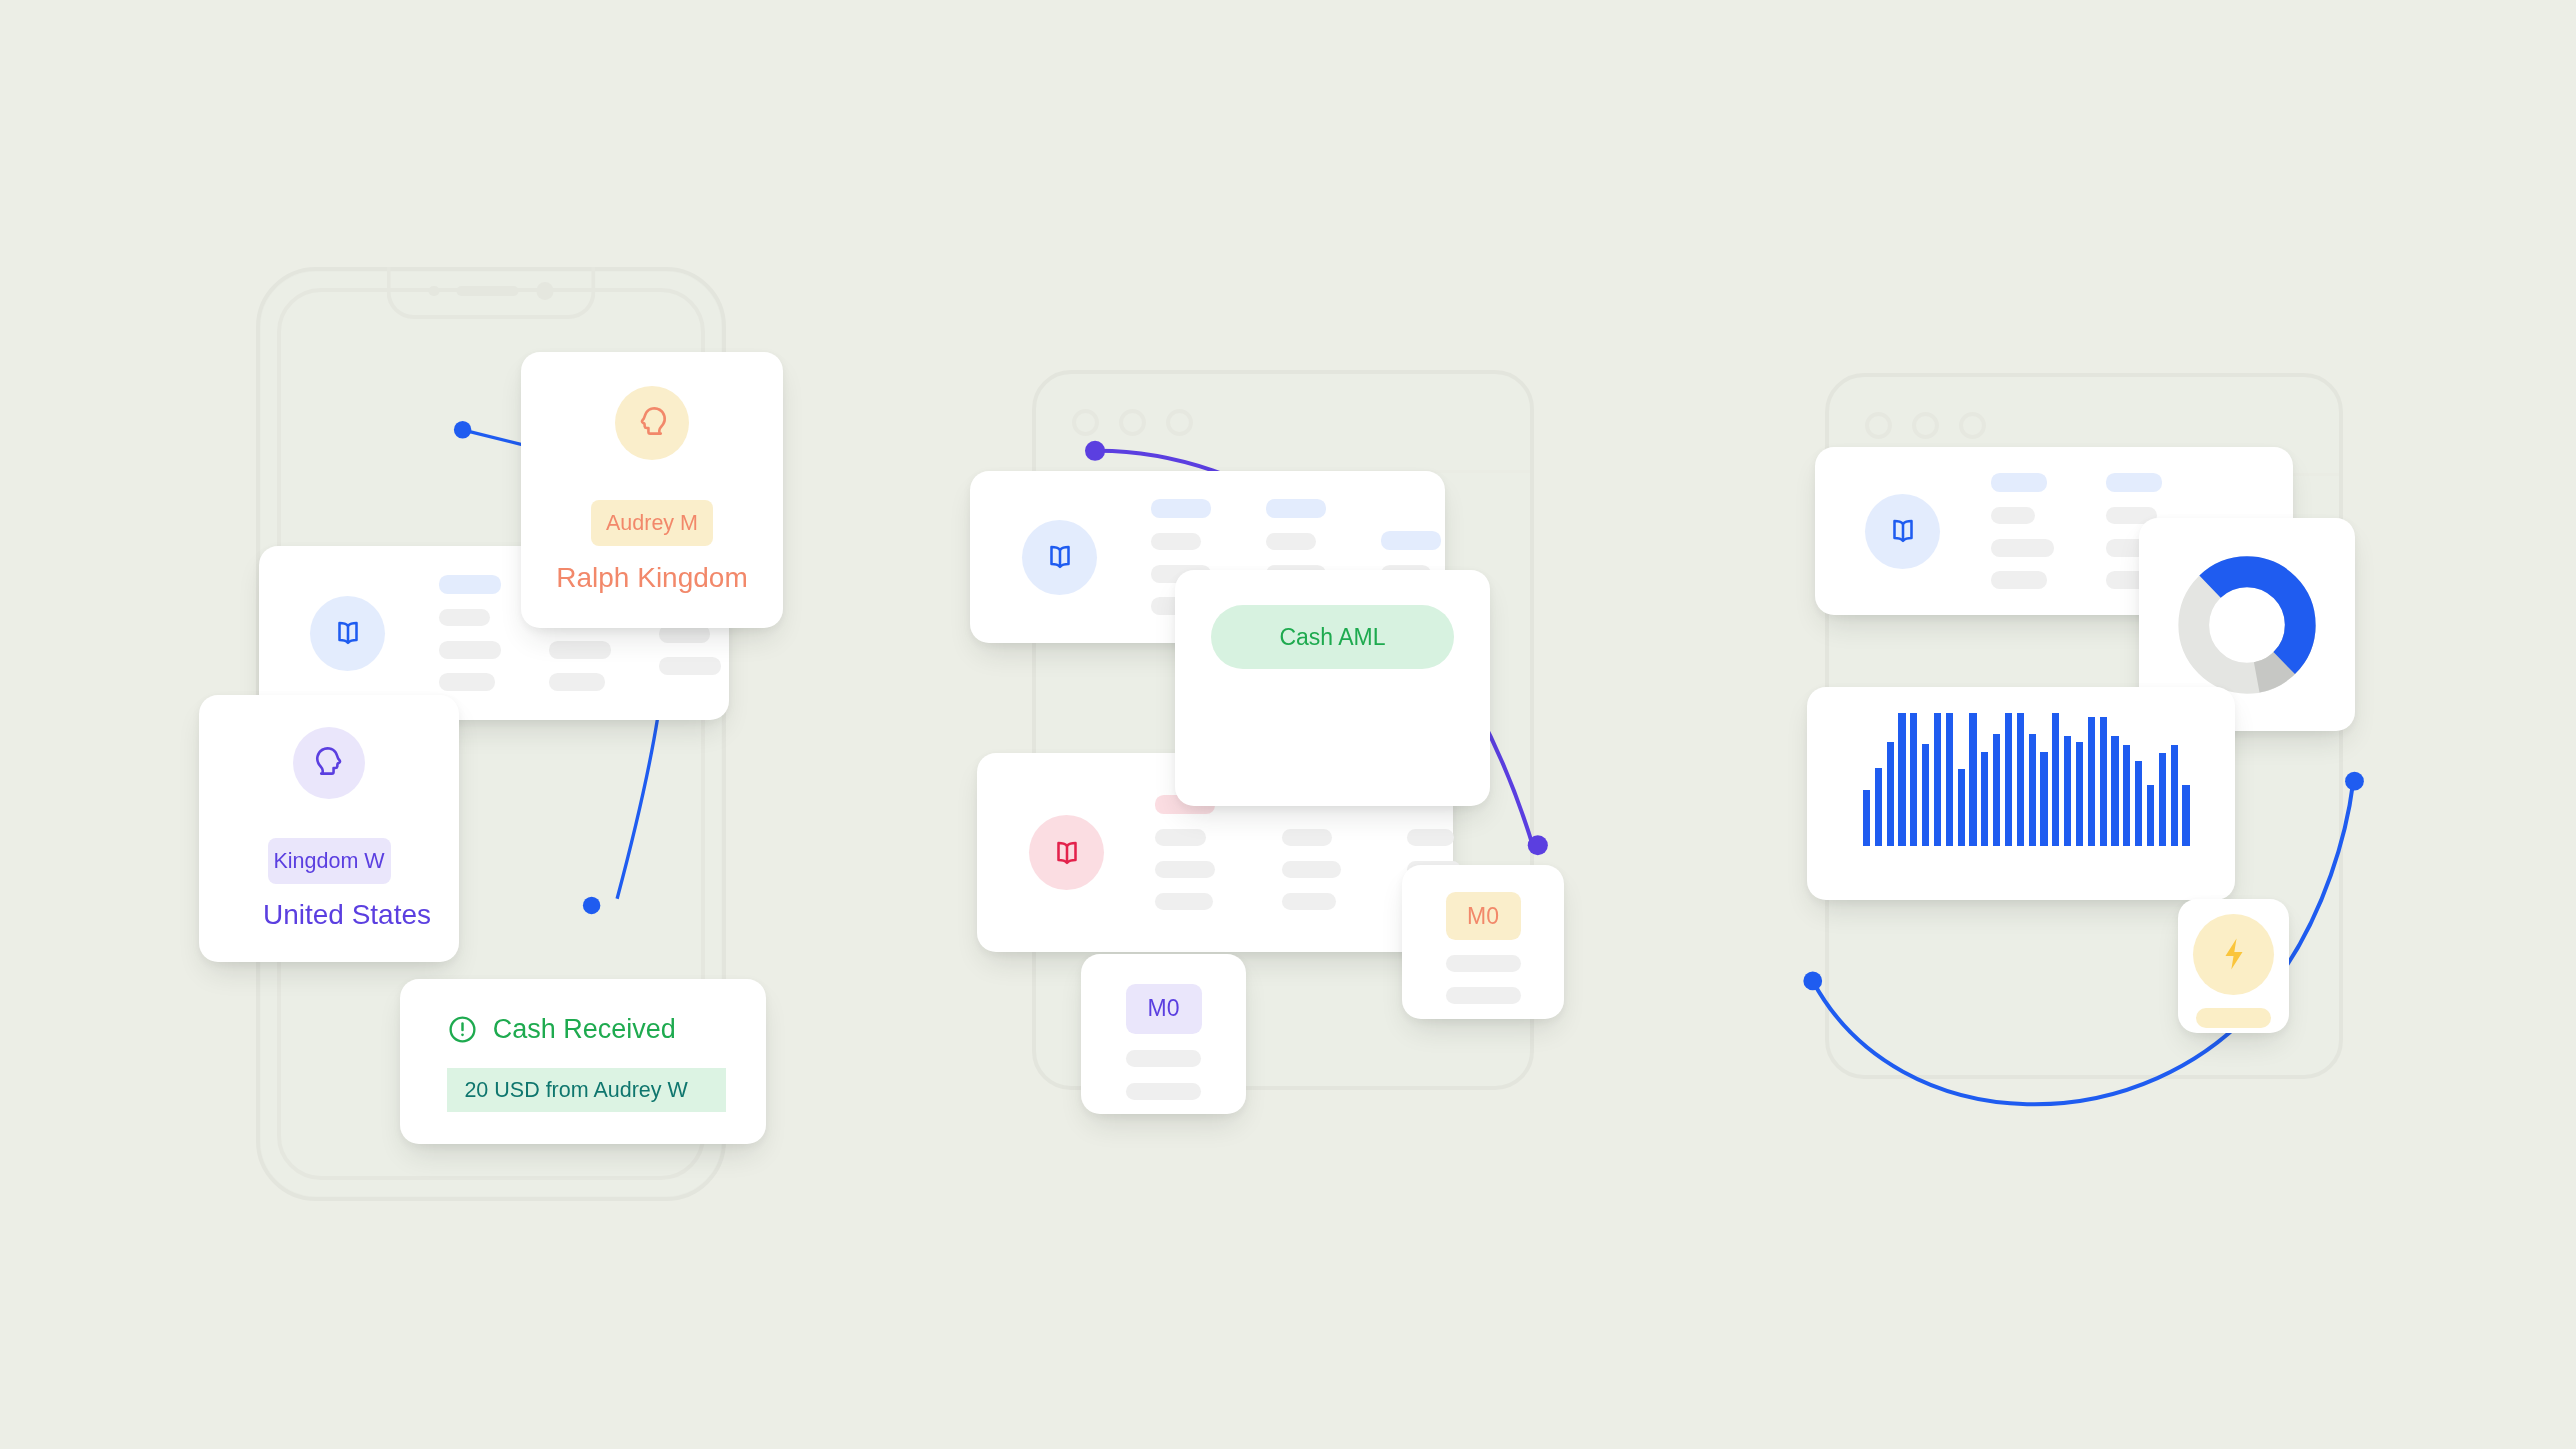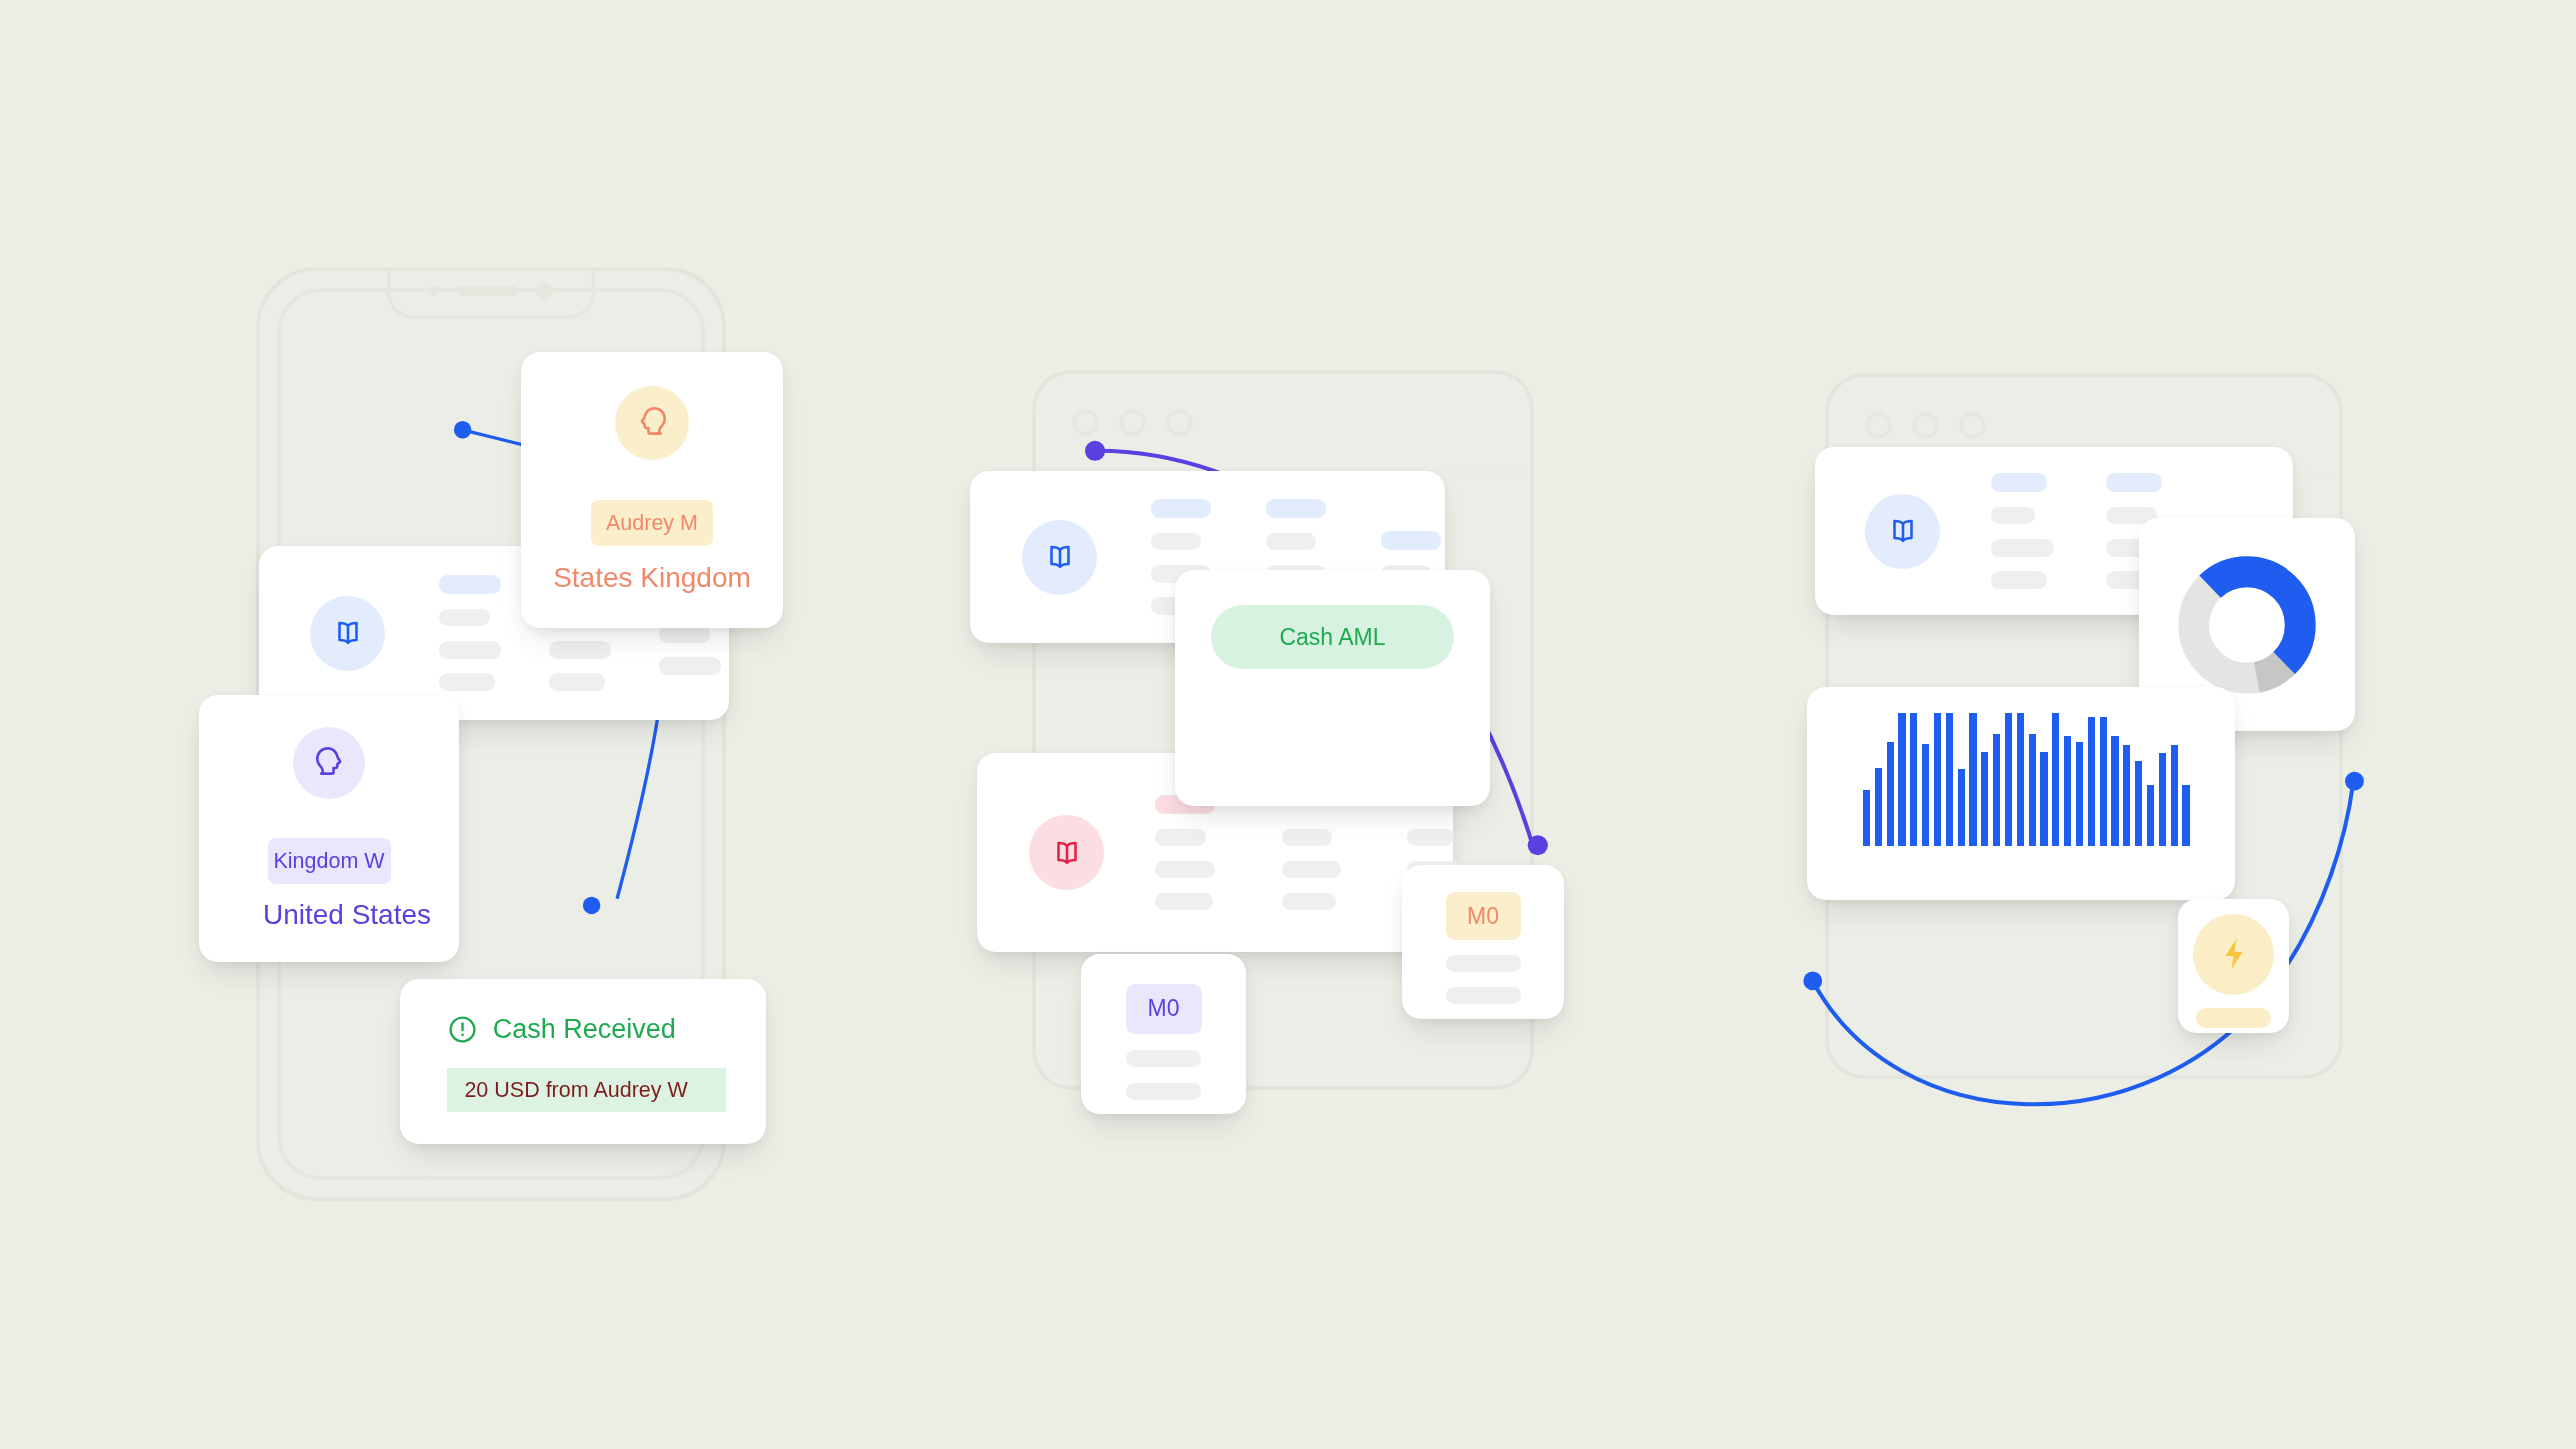--- a/index.html
+++ b/index.html
@@ -96,21 +96,21 @@
   .row-card{display:flex;align-items:center;}
   .icon-circle{border-radius:50%;display:flex;align-items:center;justify-content:center;flex:0 0 auto;}
   .col{display:flex;flex-direction:column;}
   .sk{border-radius:8.7px;background:#efefef;}
   .sk-head{border-radius:8.7px;background:#e3ecfd;}
   .sk-head-red{border-radius:8.7px;background:#fbdde2;}
 
   
   .notif-title{display:flex;align-items:center;gap:14.8px;font-size:27px;color:#1eaa4f;}
   .notif-chip{
-    background:#dcf3e3;border-radius:0;color:#7f1d1d;font-size:21.5px;
+    background:#dcf3e3;border-radius:0;color:#0f766e;font-size:21.5px;
     display:flex;align-items:center;padding:0 17.4px;
   }
 
   
   .pass-pill{
     background:#d7f2e0;border-radius:670px;color:#1eaa4f;font-size:23px;
     display:flex;align-items:center;justify-content:center;
   }
 
   
@@ -177,21 +177,21 @@
   </div>
 
   <div class="card person-card" style="left:521px;top:352px;width:262px;height:276px;padding-top:34px;box-sizing:border-box;">
     <div class="person-avatar" style="width:74px;height:74px;background:#FAEECB;">
       <svg width="39" height="39" viewBox="0 0 24 24">
         <path d="M16.5 3.6C13.8 2 10 2.6 8.3 5.1c-.9 1.3-1 2.6-1.6 3.7-.4.8-1.2 1.3-1.2 2 0 .7 1.1 1 1.5 1.3.3.3.1 1.2.2 1.8.1.6.6.9 1.2.9h1.1v2.4c0 .6.4 1 1 1h6.6" fill="none" stroke="#F2886A" stroke-width="1.6" stroke-linecap="round" stroke-linejoin="round"></path>
         <path d="M16.5 3.6c3 1.7 3.9 5.8 2.1 8.7-.9 1.5-2.4 2.4-2.4 3.9v2.1" fill="none" stroke="#F2886A" stroke-width="1.6" stroke-linecap="round" stroke-linejoin="round"></path>
       </svg>
     </div>
     <div class="person-badge" style="margin-top:40px;width:122px;height:46px;background:#FAEECB;color:#F2886A;">Audrey M</div>
-    <div class="person-country" style="margin-top:16px;color:#F2886A;">States Kingdom</div>
+    <div class="person-country" style="margin-top:16px;color:#F2886A;">Ralph Kingdom</div>
   </div>
 
   <div class="card person-card" style="left:199px;top:695px;width:260px;height:267px;padding-top:32px;box-sizing:border-box;">
     <div class="person-avatar" style="width:72px;height:72px;background:#EAE6FB;">
       <svg width="39" height="39" viewBox="0 0 24 24" style="transform:scaleX(-1);">
         <path d="M16.5 3.6C13.8 2 10 2.6 8.3 5.1c-.9 1.3-1 2.6-1.6 3.7-.4.8-1.2 1.3-1.2 2 0 .7 1.1 1 1.5 1.3.3.3.1 1.2.2 1.8.1.6.6.9 1.2.9h1.1v2.4c0 .6.4 1 1 1h6.6" fill="none" stroke="#5B3FE0" stroke-width="1.6" stroke-linecap="round" stroke-linejoin="round"></path>
         <path d="M16.5 3.6c3 1.7 3.9 5.8 2.1 8.7-.9 1.5-2.4 2.4-2.4 3.9v2.1" fill="none" stroke="#5B3FE0" stroke-width="1.6" stroke-linecap="round" stroke-linejoin="round"></path>
       </svg>
     </div>
     <div class="person-badge" style="margin-top:39px;width:123px;height:46px;background:#EAE6FB;color:#5B3FE0;">Kingdom W</div>

